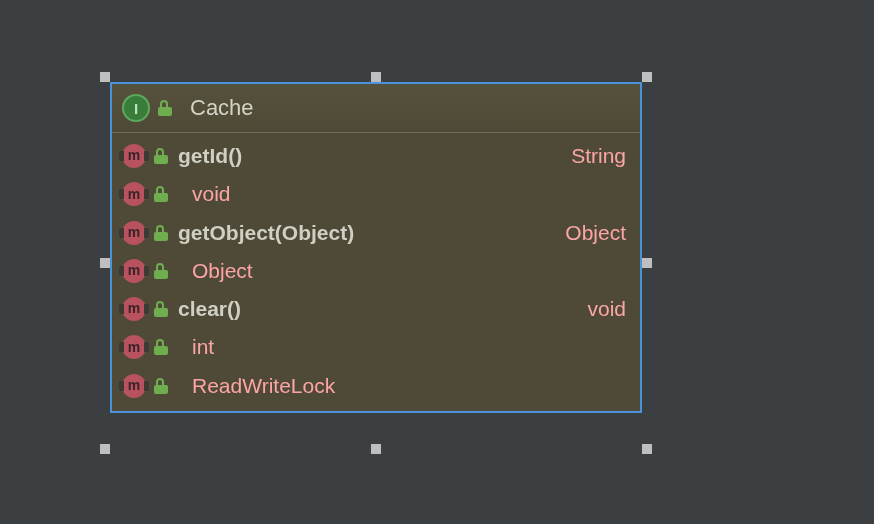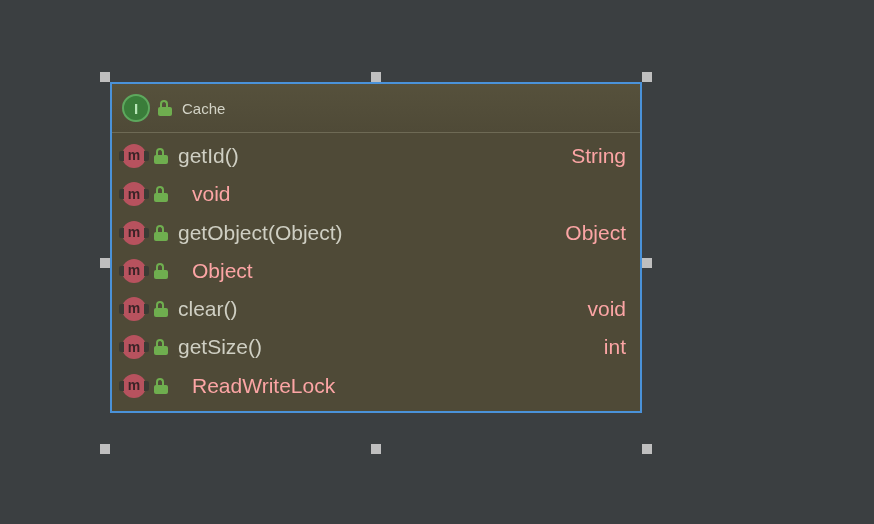--- a/index.html
+++ b/index.html
@@ -43,23 +43,23 @@
   .row {
     display: flex;
     align-items: center;
     padding: 6px 14px 6px 10px;
     font-size: 21px;
     color: #cfcfc3;
     line-height: 1.25;
   }
 
   .uml-header .name {
-    font-size: 15px;
+    font-size: 22px;
     color: #d3d3c6;
-    margin-left: 0;
+    margin-left: 8px;
   }
 
   .icon-badge {
     width: 24px;
     height: 24px;
     border-radius: 50%;
     display: inline-flex;
     align-items: center;
     justify-content: center;
     font-size: 15px;
@@ -117,20 +117,21 @@
     width: 14px;
     height: 9px;
     background: #6fae4f;
     border-radius: 2px;
   }
 
   .signature {
     flex: 1 1 auto;
     white-space: nowrap;
     overflow: hidden;
+    font-weight: bold;
   }
   .return {
     flex: 0 0 auto;
     margin-left: 14px;
     color: #fca5a5;
   }
 
   
   .handle {
     position: absolute;
@@ -199,21 +200,20 @@
           </span>
           <span class="signature">clear()</span>
           <span class="return">void</span>
         </div>
         <div class="row">
           <span class="icon-badge icon-method">m</span>
           <span class="lock-icon">
             <span class="shackle"></span>
             <span class="body"></span>
           </span>
-          <span class="signature">getSize()</span>
           <span class="return">int</span>
         </div>
         <div class="row">
           <span class="icon-badge icon-method">m</span>
           <span class="lock-icon">
             <span class="shackle"></span>
             <span class="body"></span>
           </span>
           <span class="return">ReadWriteLock</span>
         </div>

